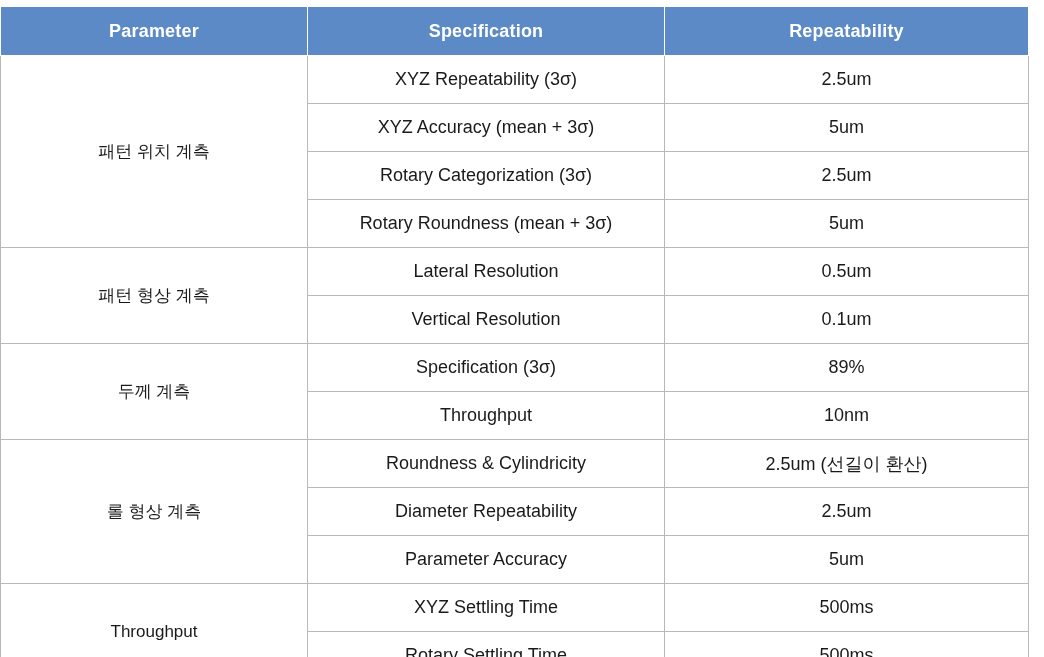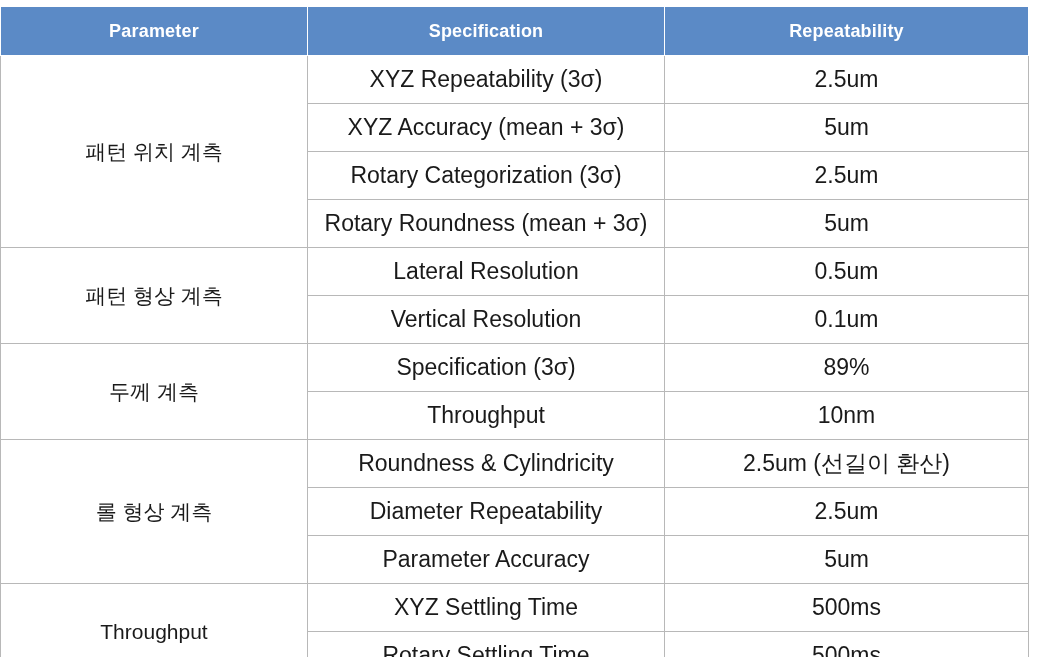--- a/index.html
+++ b/index.html
@@ -37,27 +37,27 @@
     height: 46px;
     text-align: center;
     vertical-align: middle;
     border: 1px solid #ffffff;
     letter-spacing: 0.2px;
   }
   table.spec-table tbody td {
     border: 1px solid #b8b8b8;
     text-align: center;
     vertical-align: middle;
-    font-size: 23px;
+    font-size: 18px;
     height: 45px;
     color: #1a1a1a;
     background: #ffffff;
   }
   table.spec-table tbody td.param-cell {
-    font-size: 21px;
+    font-size: 17px;
   }
   table.spec-table tbody tr:last-child td {
     border-bottom: 1px solid #b8b8b8;
   }
 </style>
 </head>
 <body>
 
 <div class="spec-table-wrap">
   <table class="spec-table">

